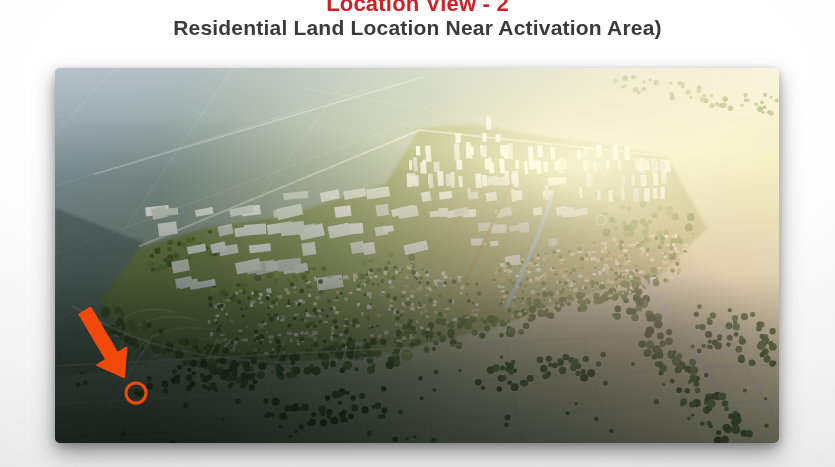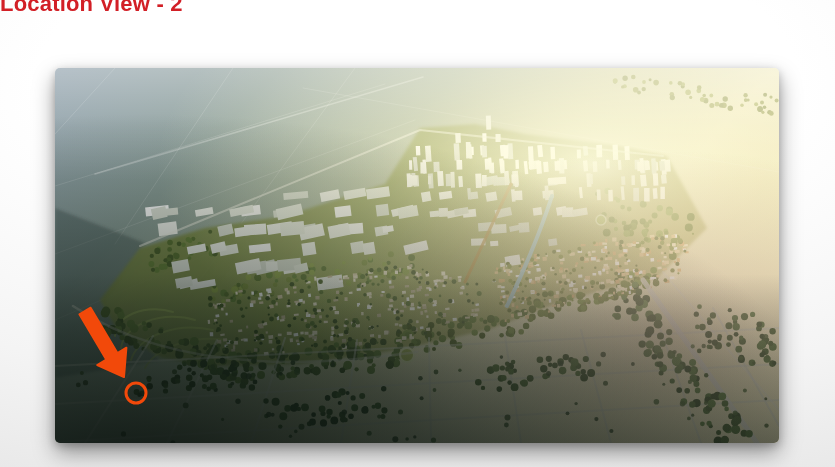--- a/index.html
+++ b/index.html
@@ -1,36 +1,37 @@
 <!DOCTYPE html>
 <html><head>
 <meta charset="utf-8">
 <style>
   html,body{margin:0;padding:0;background:#ffffff;}
   .slide{
     position:relative;width:835px;height:467px;overflow:hidden;
     background:radial-gradient(ellipse 120% 95% at 50% 18%, #ffffff 38%, #f4f4f4 72%, #e7e7e7 100%);
     font-family:"Liberation Sans",sans-serif;
   }
-  .header{position:absolute;top:0;left:0;right:0;overflow:hidden;}
+  .header{position:absolute;top:0;left:0;right:0;text-align:center;overflow:hidden;}
   .title{font-weight:bold;font-size:22px;line-height:1.05;margin-top:-8px;letter-spacing:0.2px;}
   .subtitle{font-weight:bold;font-size:21px;line-height:1.15;margin-top:1px;letter-spacing:0.2px;}
   .figure{
     position:absolute;left:55px;top:68px;width:724px;height:375px;margin:0;
     border-radius:5px;overflow:hidden;
     box-shadow:0 10px 22px rgba(0,0,0,0.38), 0 3px 8px rgba(0,0,0,0.22);
   }
   .figure svg{display:block;width:724px;height:375px;}
 </style>
 </head>
 <body>
 
 <div class="slide">
   <div class="header">
     <div class="title" style="color: rgb(210, 31, 38);">Location View - 2</div>
+    <div class="subtitle" style="color: rgb(58, 58, 58);">Residential Land Location Near Activation Area)</div>
   </div>
   <figure class="figure">
     <svg id="scene" viewBox="0 0 724 375" xmlns="http://www.w3.org/2000/svg">
         <defs>
           <linearGradient id="gBase" x1="0" y1="0" x2="1" y2="0.5">
             <stop offset="0" stop-color="#8A9CA8"></stop>
             <stop offset="0.25" stop-color="#879A94"></stop>
             <stop offset="0.45" stop-color="#A2B09A"></stop>
             <stop offset="0.62" stop-color="#CFCFA8"></stop>
             <stop offset="0.8" stop-color="#EFE9C4"></stop>

